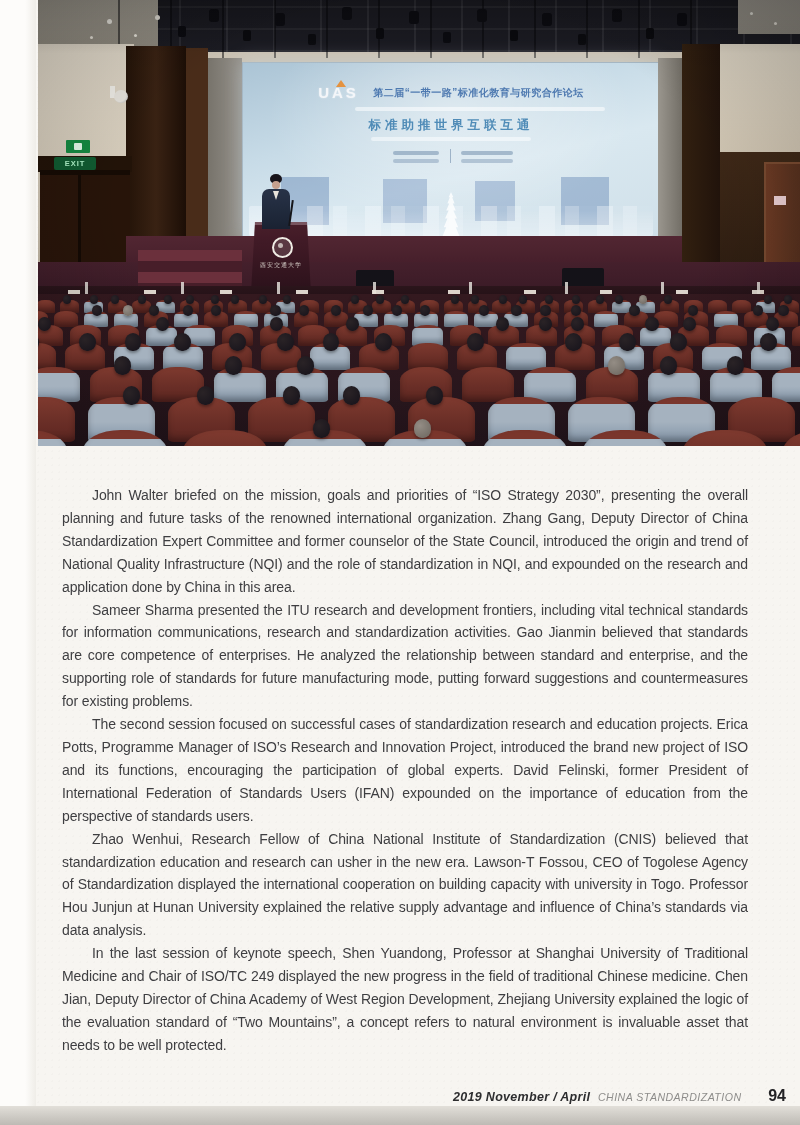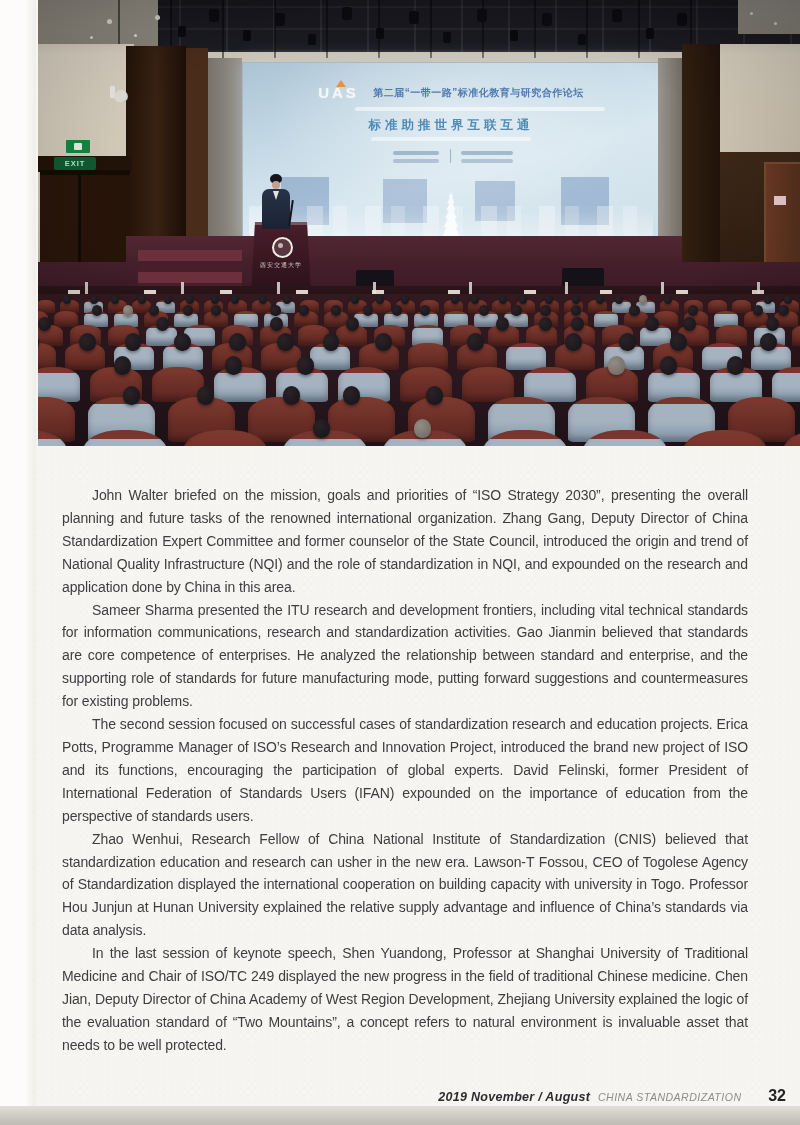--- a/index.html
+++ b/index.html
@@ -542,20 +542,20 @@
 
   <div class="article">
     <p>John Walter briefed on the mission, goals and priorities of “ISO Strategy 2030”, presenting the overall planning and future tasks of the renowned international organization. Zhang Gang, Deputy Director of China Standardization Expert Committee and former counselor of the State Council, introduced the origin and trend of National Quality Infrastructure (NQI) and the role of standardization in NQI, and expounded on the research and application done by China in this area.</p>
     <p>Sameer Sharma presented the ITU research and development frontiers, including vital technical standards for information communications, research and standardization activities. Gao Jianmin believed that standards are core competence of enterprises. He analyzed the relationship between standard and enterprise, and the supporting role of standards for future manufacturing mode, putting forward suggestions and countermeasures for existing problems.</p>
     <p>The second session focused on successful cases of standardization research and education projects. Erica Potts, Programme Manager of ISO’s Research and Innovation Project, introduced the brand new project of ISO and its functions, encouraging the participation of global experts. David Felinski, former President of International Federation of Standards Users (IFAN) expounded on the importance of education from the perspective of standards users.</p>
     <p>Zhao Wenhui, Research Fellow of China National Institute of Standardization (CNIS) believed that standardization education and research can usher in the new era. Lawson-T Fossou, CEO of Togolese Agency of Standardization displayed the international cooperation on building capacity with university in Togo. Professor Hou Junjun at Hunan University explained the relative supply advantage and influence of China’s standards via data analysis.</p>
     <p>In the last session of keynote speech, Shen Yuandong, Professor at Shanghai University of Traditional Medicine and Chair of ISO/TC 249 displayed the new progress in the field of traditional Chinese medicine. Chen Jian, Deputy Director of China Academy of West Region Development, Zhejiang University explained the logic of the evaluation standard of “Two Mountains”, a concept refers to natural environment is invaluable asset that needs to be well protected.</p>
   </div>
 
   <div class="footer">
-    <span class="f-issue">2019 November / August</span>
+    <span class="f-issue">2019 November / April</span>
     <span class="f-mag">CHINA STANDARDIZATION</span>
-    <span class="f-pageno">32</span>
+    <span class="f-pageno">94</span>
   </div>
 
   <div class="left-margin"></div>
   <div class="bottom-band"></div>
 </div>
 
 </body></html>

